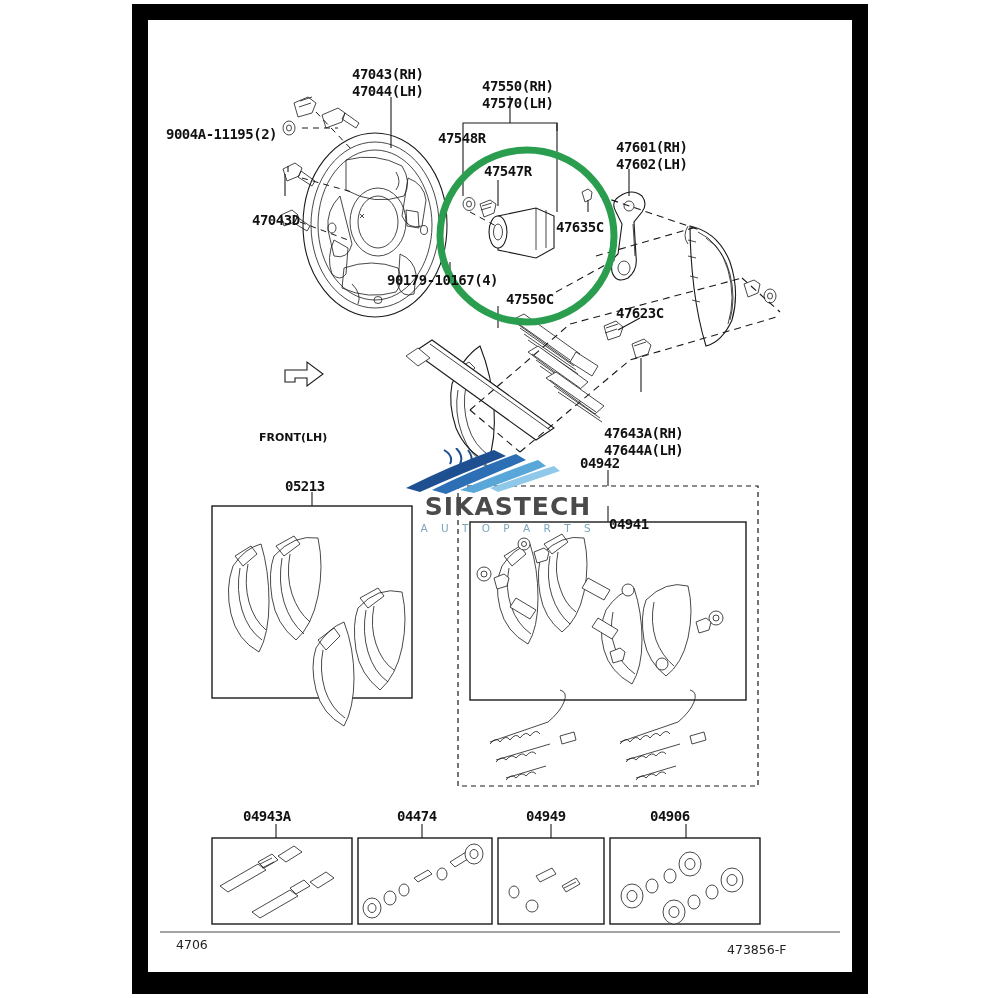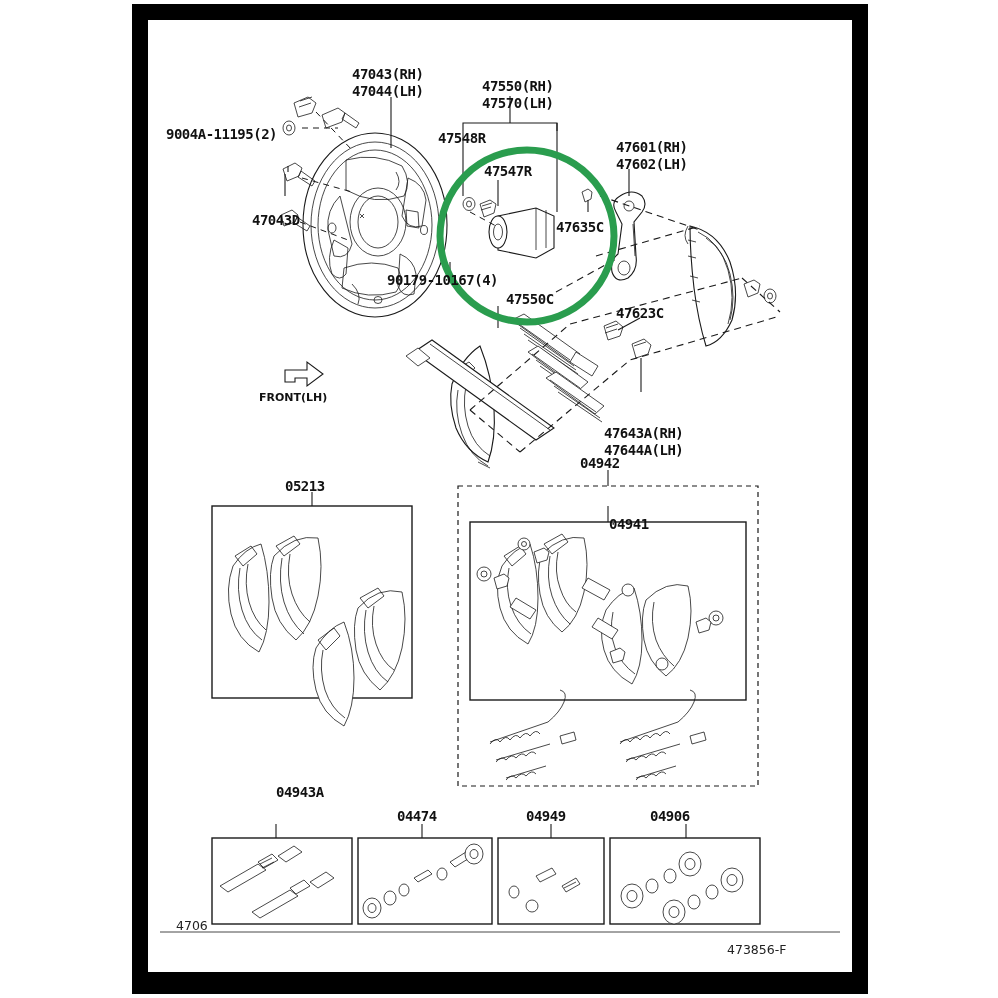--- a/index.html
+++ b/index.html
@@ -16,21 +16,21 @@
 
   
   #canvas{position:absolute;left:0;top:0;width:998px;height:998px;}
   #canvas svg{position:absolute;left:0;top:0;}
 
   .lbl{position:absolute;white-space:pre;color:#111;
        font-family:"DejaVu Sans Mono","Liberation Mono",monospace;
        font-weight:bold;letter-spacing:-0.5px;line-height:1.18;}
   .lbl.l1{font-size:14px;}
   .lbl.small{font-size:11px;font-weight:bold;letter-spacing:0px;
-             font-family:"DejaVu Sans","Liberation Sans",sans-serif;}
+             font-family:"DejaVu Sans","Liberation Sans",sans-serif;margin-top:40px;}
   .lbl.foot{font-size:12.5px;font-weight:normal;letter-spacing:0px;
             font-family:"DejaVu Sans","Liberation Sans",sans-serif;color:#222;}
 
   
   #watermark{position:absolute;left:398px;top:448px;width:220px;height:90px;
              pointer-events:none;}
   #wm-text{position:absolute;left:0;top:44px;width:220px;text-align:center;
            font-family:"DejaVu Sans","Liberation Sans",sans-serif;
            font-weight:bold;font-size:25px;letter-spacing:1px;color:#4a4a4a;}
   #wm-sub{position:absolute;left:0;top:74px;width:220px;text-align:center;
@@ -335,20 +335,31 @@
         <ellipse cx="674" cy="912" rx="5" ry="5.5" class="ln-t"></ellipse>
         <ellipse cx="694" cy="902" rx="6" ry="7" class="fillw-t"></ellipse>
         <ellipse cx="712" cy="892" rx="6" ry="7" class="fillw-t"></ellipse>
         <ellipse cx="732" cy="880" rx="11" ry="12" class="fillw-t"></ellipse>
         <ellipse cx="732" cy="880" rx="5" ry="5.5" class="ln-t"></ellipse>
       </g>
 
       <line class="ln-t" x1="160" y1="932" x2="840" y2="932" stroke="#ffffff"></line>
     </svg>
 
+    <div id="watermark">
+      <svg width="220" height="46" viewBox="0 0 220 46">
+        <path d="M8 40 Q52 18 96 2 L108 8 Q62 26 22 44 Z" fill="#1d4f91"></path>
+        <path d="M34 42 Q74 22 118 6 L128 12 Q86 30 48 46 Z" fill="#2d6fb5"></path>
+        <path d="M62 42 Q100 26 140 12 L148 18 Q112 32 76 45 Z" fill="#59a6d8"></path>
+        <path d="M92 40 Q124 28 156 18 L162 23 Q130 34 100 44 Z" fill="#8fc8e8"></path>
+        <path d="M46 2 q10 6 6 14 M58 0 q8 8 4 16 M70 2 q6 8 2 14" stroke="#1d4f91" stroke-width="2" fill="none"></path>
+      </svg>
+      <div id="wm-text">SIKASTECH</div>
+      <div id="wm-sub">A U T O   P A R T S</div>
+    </div>
 
     <div class="lbl l1" style="left:352px;top:66px;">47043(RH)
 47044(LH)</div>
     <div class="lbl l1" style="left:482px;top:78px;">47550(RH)
 47570(LH)</div>
     <div class="lbl l1" style="left:166px;top:126px;">9004A-11195(2)</div>
     <div class="lbl l1" style="left:438px;top:130px;">47548R</div>
     <div class="lbl l1" style="left:616px;top:139px;">47601(RH)
 47602(LH)</div>
     <div class="lbl l1" style="left:252px;top:168px;margin-top:44px;">47043D</div>
@@ -356,24 +367,24 @@
     <div class="lbl l1" style="left:556px;top:219px;">47635C</div>
     <div class="lbl l1" style="left:387px;top:272px;">90179-10167(4)</div>
     <div class="lbl l1" style="left:506px;top:291px;">47550C</div>
     <div class="lbl l1" style="left:616px;top:305px;">47623C</div>
     <div class="lbl l1" style="left:604px;top:397px;margin-top:28px;">47643A(RH)
 47644A(LH)</div>
 
     <div class="lbl l1" style="left:285px;top:478px;">05213</div>
     <div class="lbl l1" style="left:580px;top:455px;">04942</div>
     <div class="lbl l1" style="left:580px;top:516px;margin-left:29px;">04941</div>
-    <div class="lbl l1" style="left:243px;top:784px;margin-left:33px;">04943A</div>
+    <div class="lbl l1" style="left:243px;top:808px;">04943A</div>
     <div class="lbl l1" style="left:397px;top:808px;">04474</div>
     <div class="lbl l1" style="left:526px;top:808px;">04949</div>
     <div class="lbl l1" style="left:650px;top:808px;">04906</div>
 
     <div class="lbl small" style="left:259px;top:392px;">FRONT(LH)</div>
 
-    <div class="lbl foot" style="left:176px;top:919px;">4706</div>
+    <div class="lbl foot" style="left:176px;top:938px;">4706</div>
     <div class="lbl foot" style="left:727px;top:943px;">473856-F</div>
 
   </div>
 </div>
 
 </body></html>

